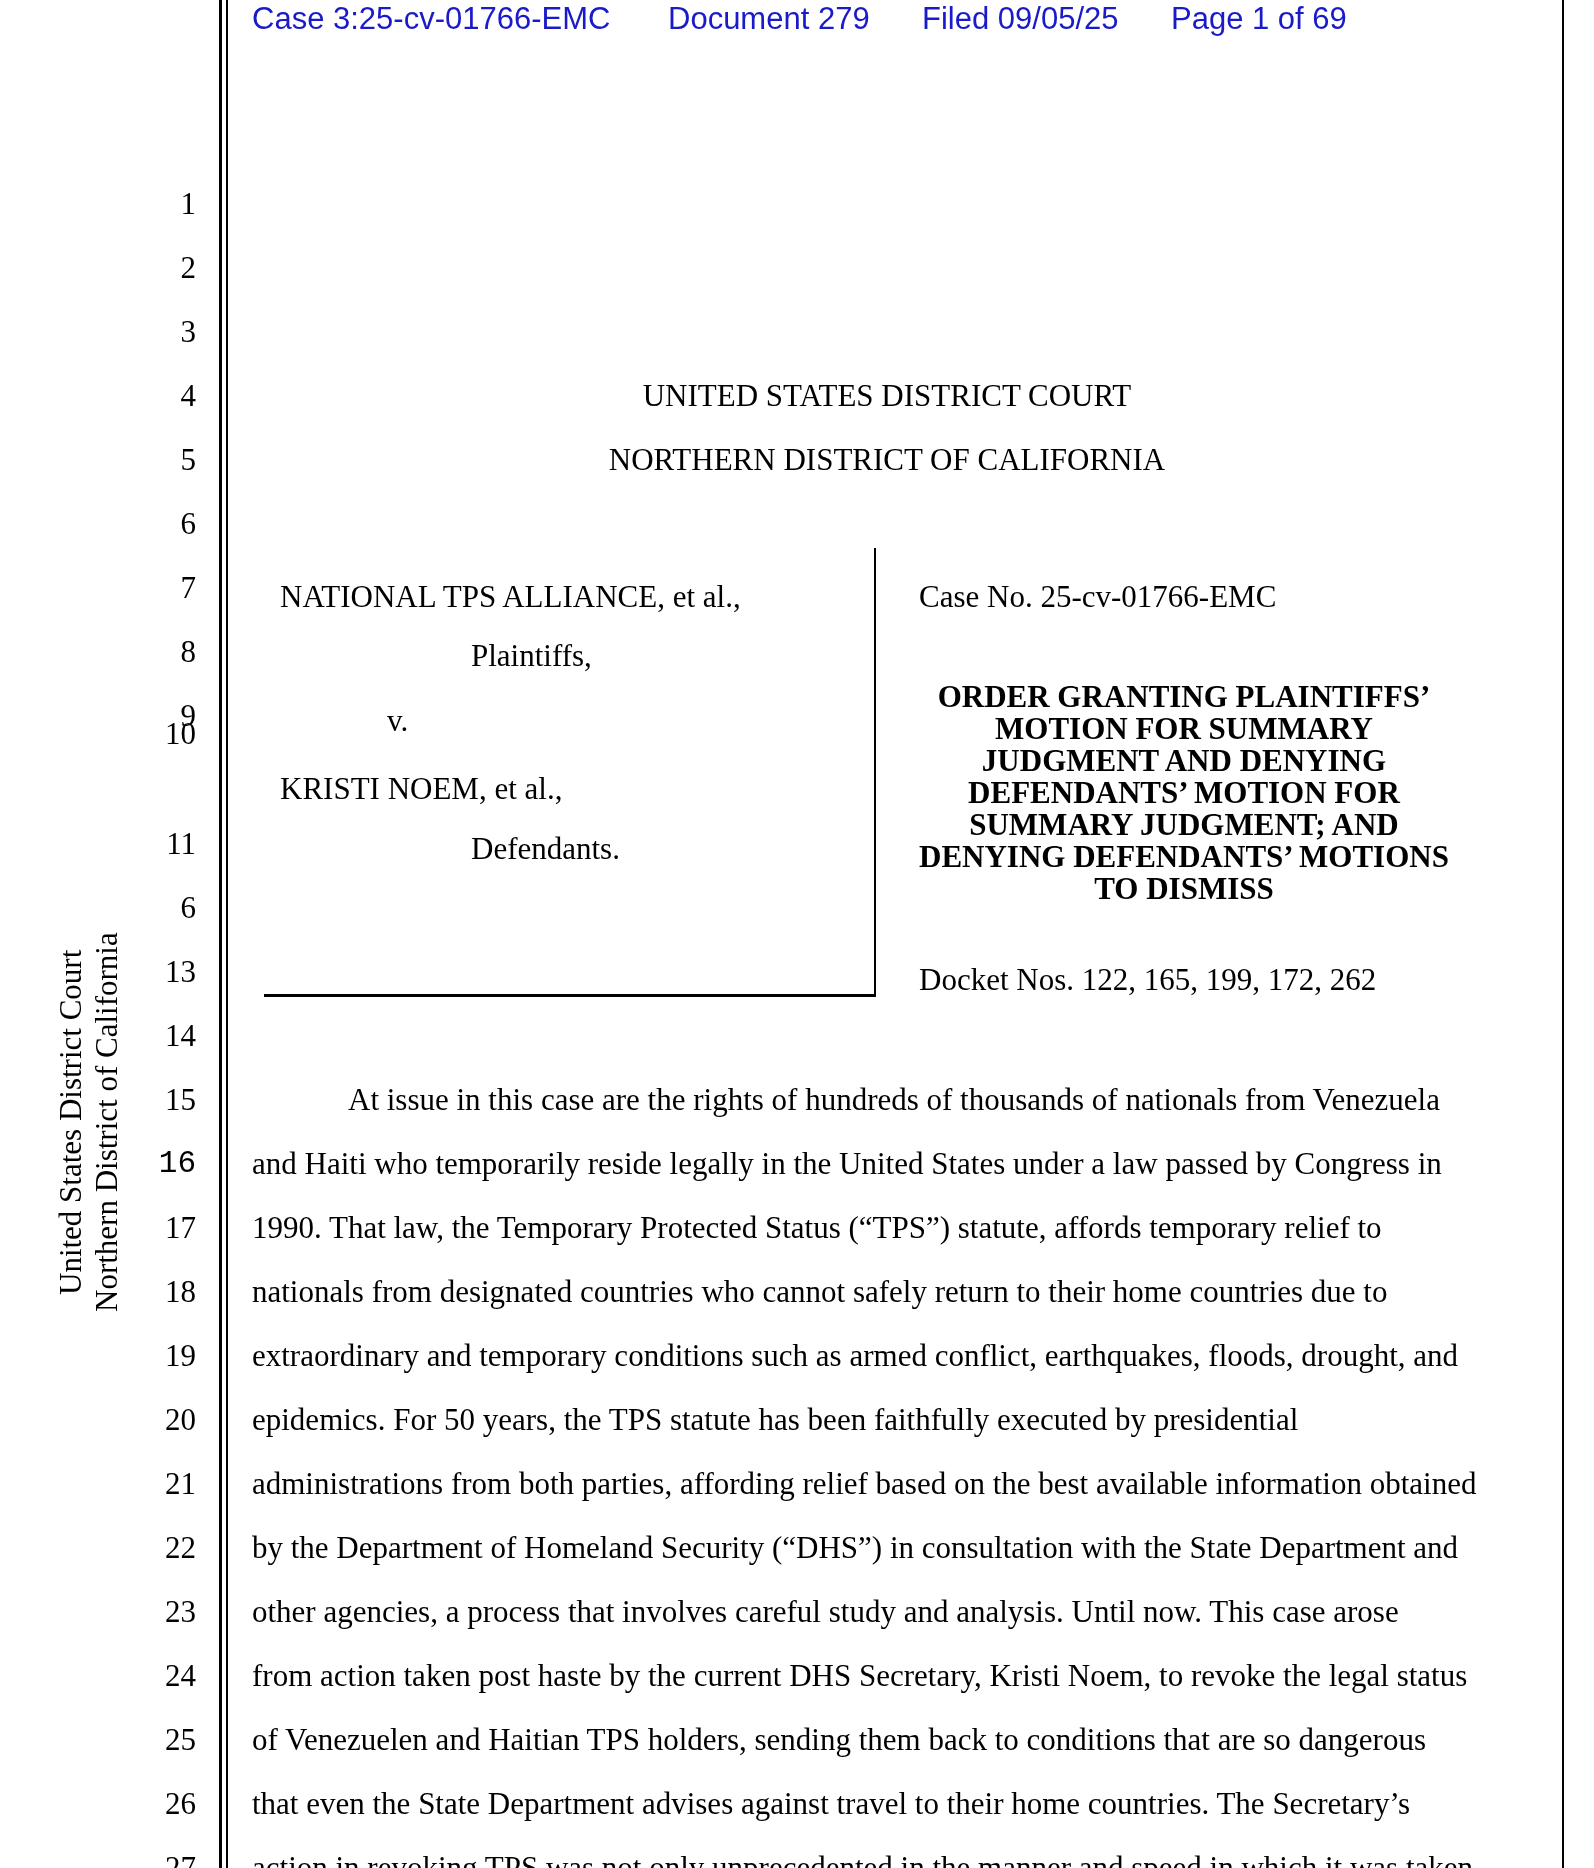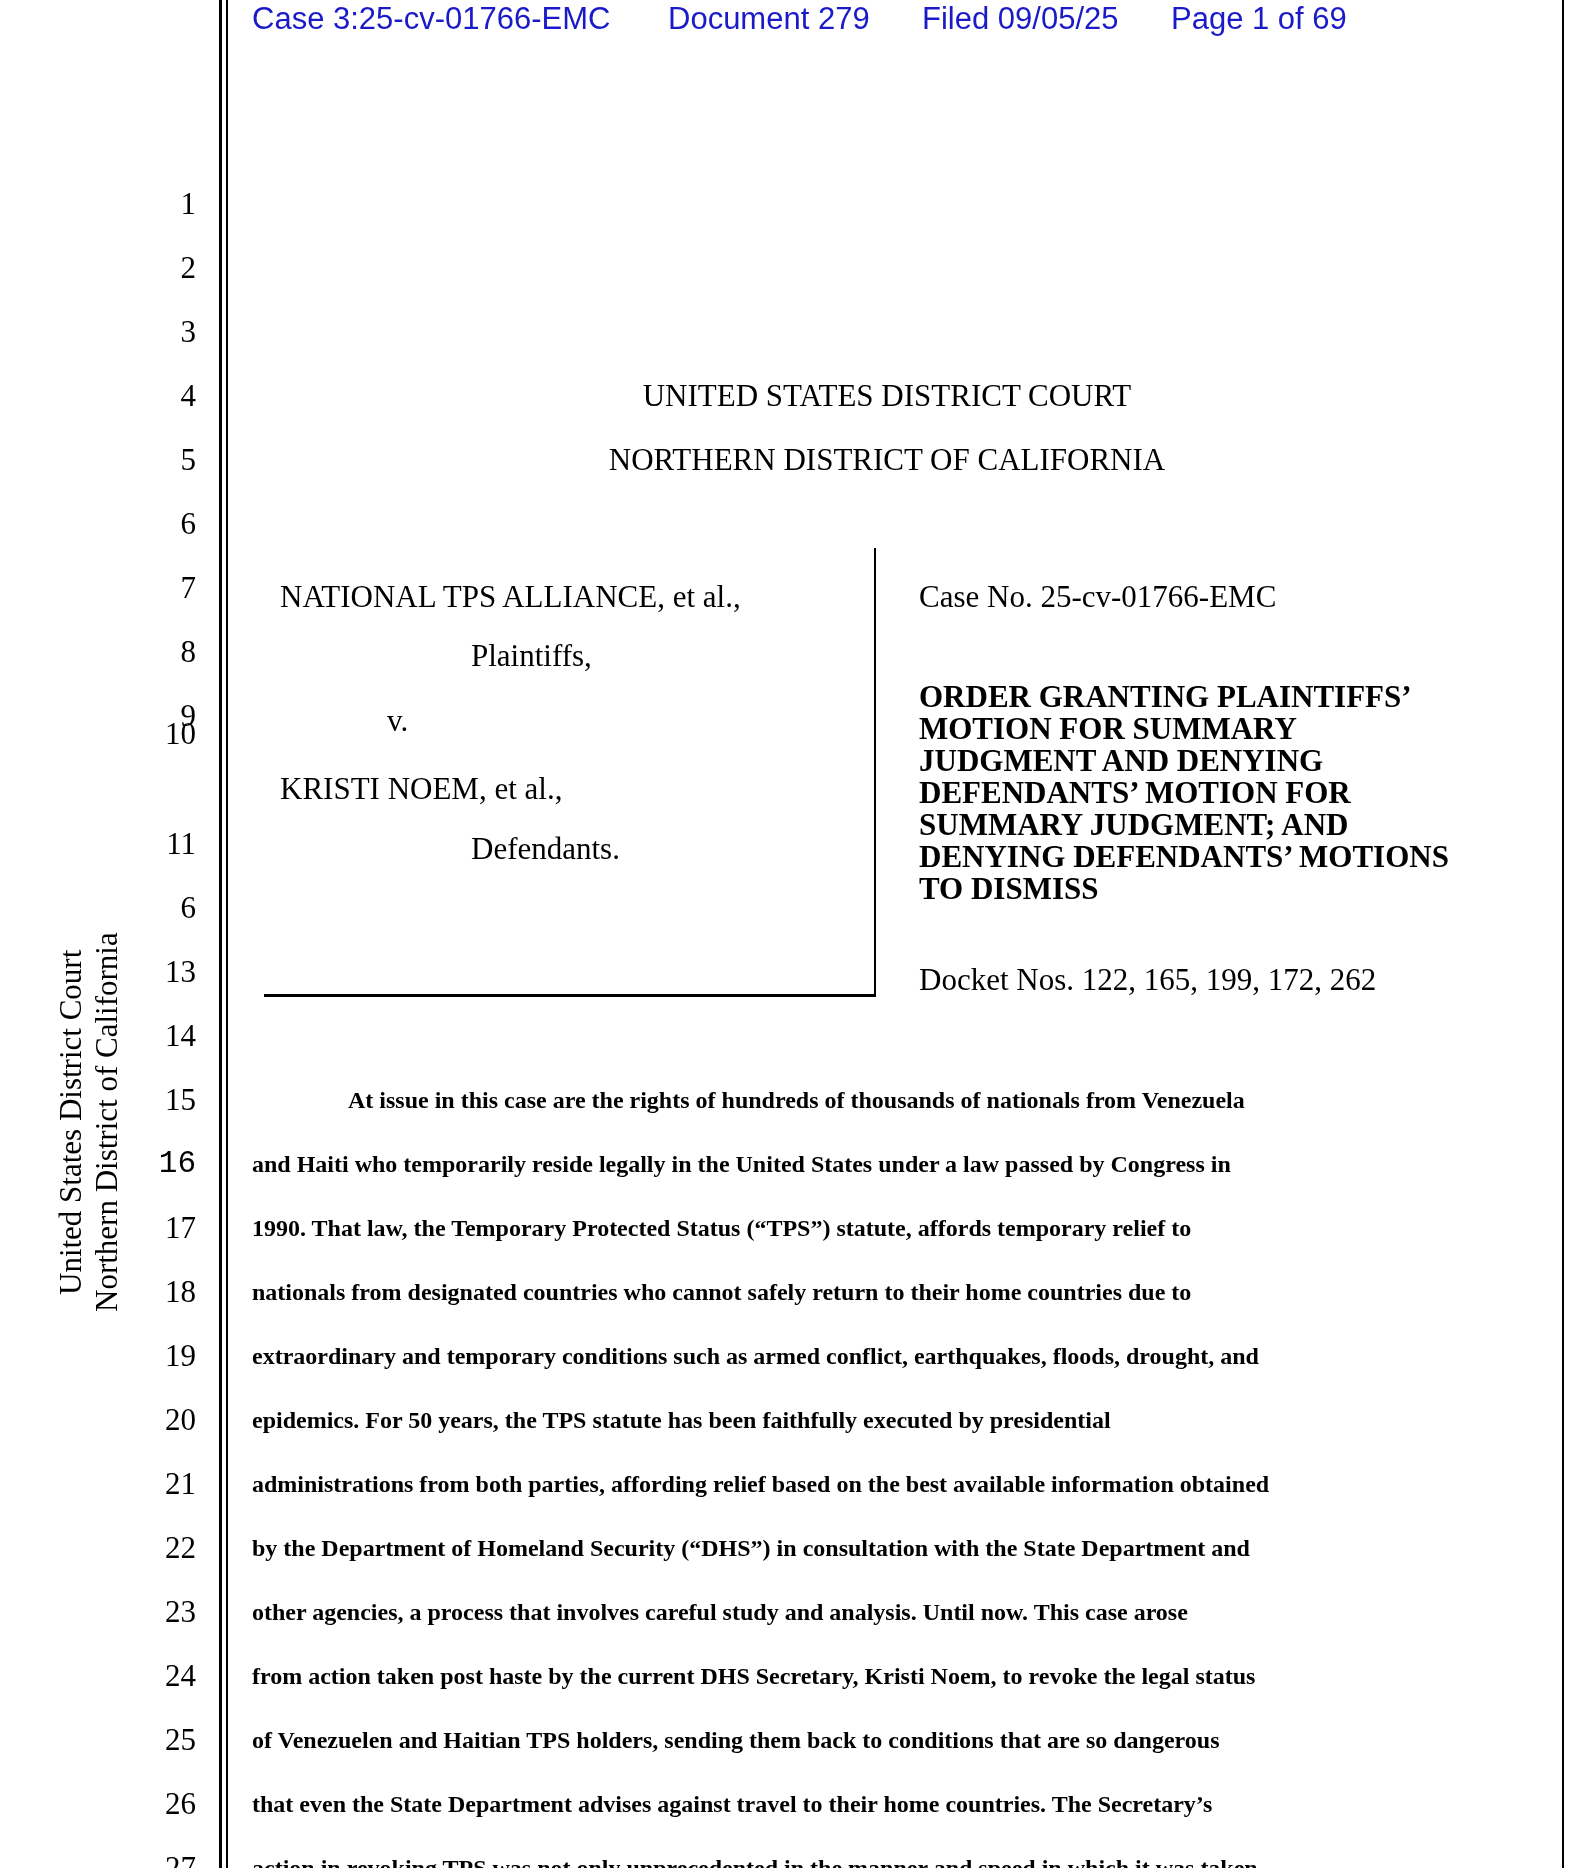--- a/index.html
+++ b/index.html
@@ -1,30 +1,30 @@
 <!DOCTYPE html>
 <html><head>
 <meta charset="utf-8">
 <style>
   html, body { margin: 0; padding: 0; background: #ffffff; }
   body { width: 1594px; height: 1868px; position: relative; overflow: hidden;
          font-family: "Liberation Serif", "DejaVu Serif", serif; color: #000; }
-  .abs { position: absolute; white-space: nowrap; }
+  .abs { position: absolute; white-space: nowrap; text-align: center; }
   .border-line { position: absolute; top: 0; height: 1868px; background: #000; }
   #header { position: absolute; top: 0; left: 252px; height: 40px;
             font-family: "Liberation Sans", "DejaVu Sans", sans-serif;
             font-size: 31px; color: #1a1ac8; line-height: 38px; }
   #header span { position: absolute; top: 0; white-space: nowrap; }
   .lineno { position: absolute; width: 60px; left: 136px; text-align: right;
             font-size: 31px; line-height: 36px; }
   .side-text { position: absolute; font-size: 31px; line-height: 34px; white-space: nowrap;
                transform-origin: 0 0; transform: rotate(-90deg); }
   .t31 { font-size: 31px; line-height: 36px; }
   .title { font-weight: bold; font-size: 31px; line-height: 32px; white-space: nowrap; }
-  .body-line { position: absolute; left: 252px; font-size: 24px; line-height: 36px; white-space: nowrap; font-weight: bold; }
+  .body-line { position: absolute; left: 252px; font-size: 31px; line-height: 36px; white-space: nowrap; }
 </style>
 </head>
 <body>
 
 <div class="border-line" style="left:219px;width:3px;"></div>
 <div class="border-line" style="left:226px;width:2px;"></div>
 <div class="border-line" style="left:1562px;width:2px;"></div>
 
 <div id="header">
   <span style="left:0px;">Case 3:25-cv-01766-EMC</span>

